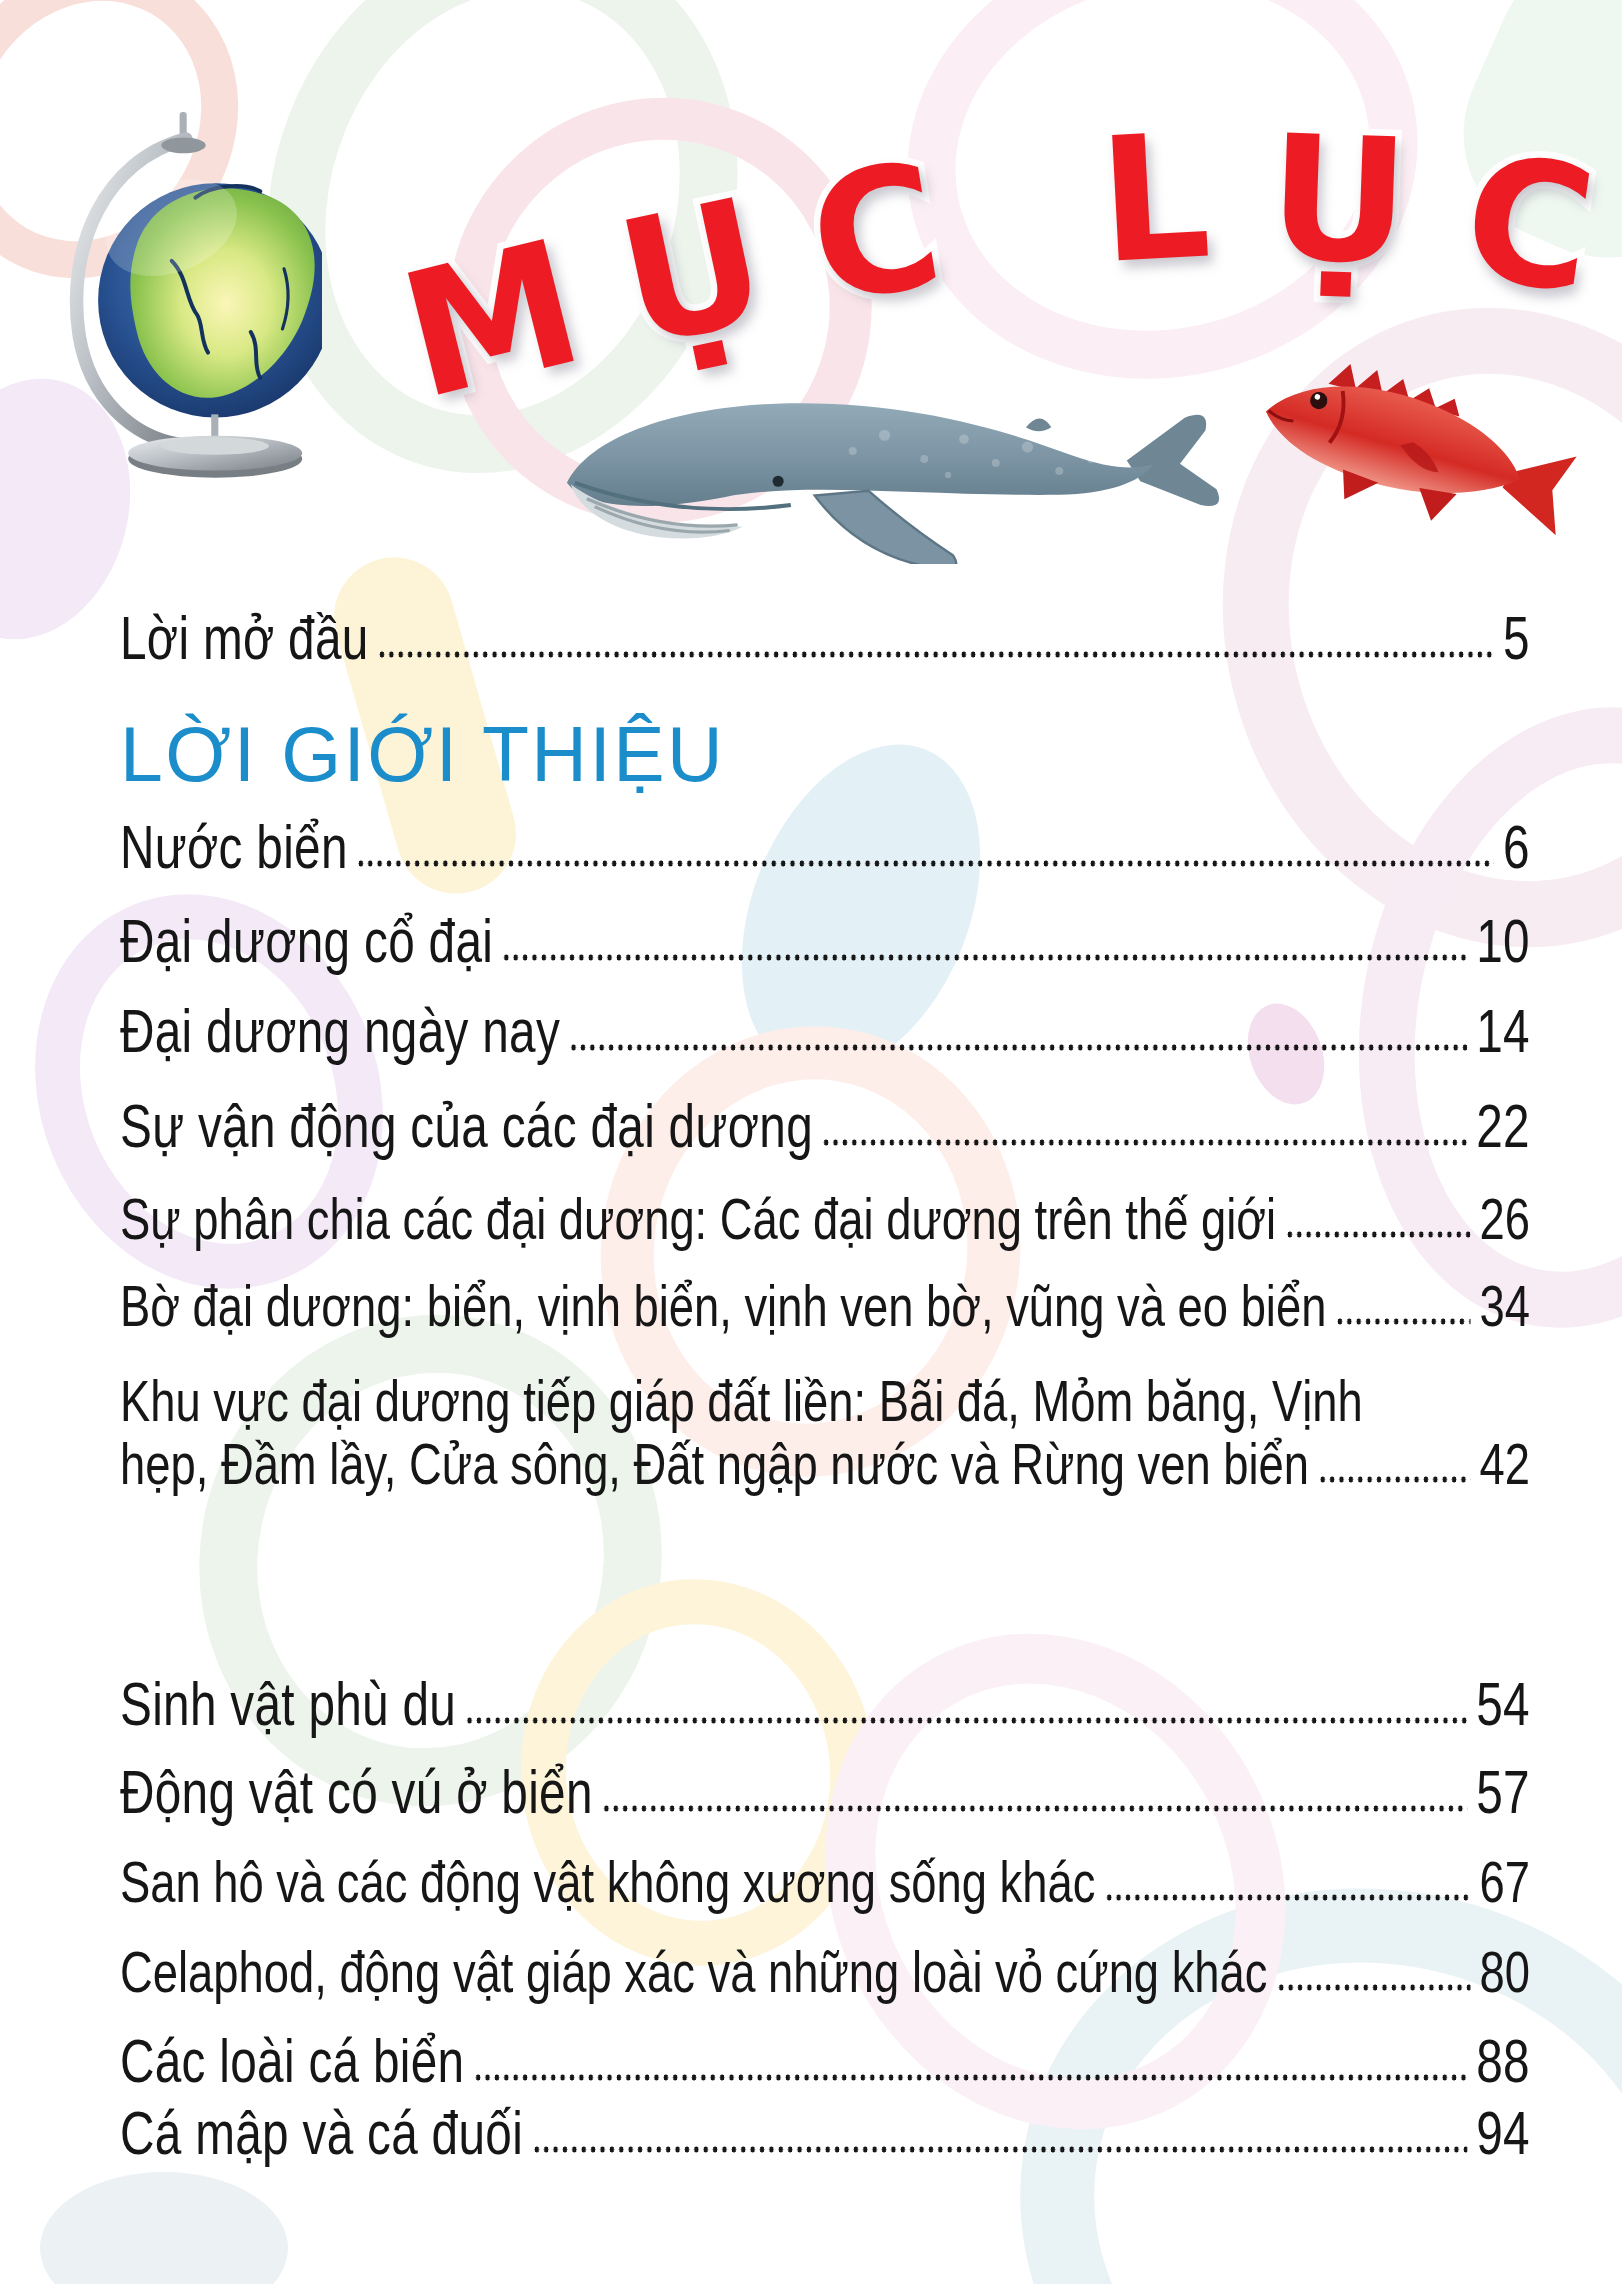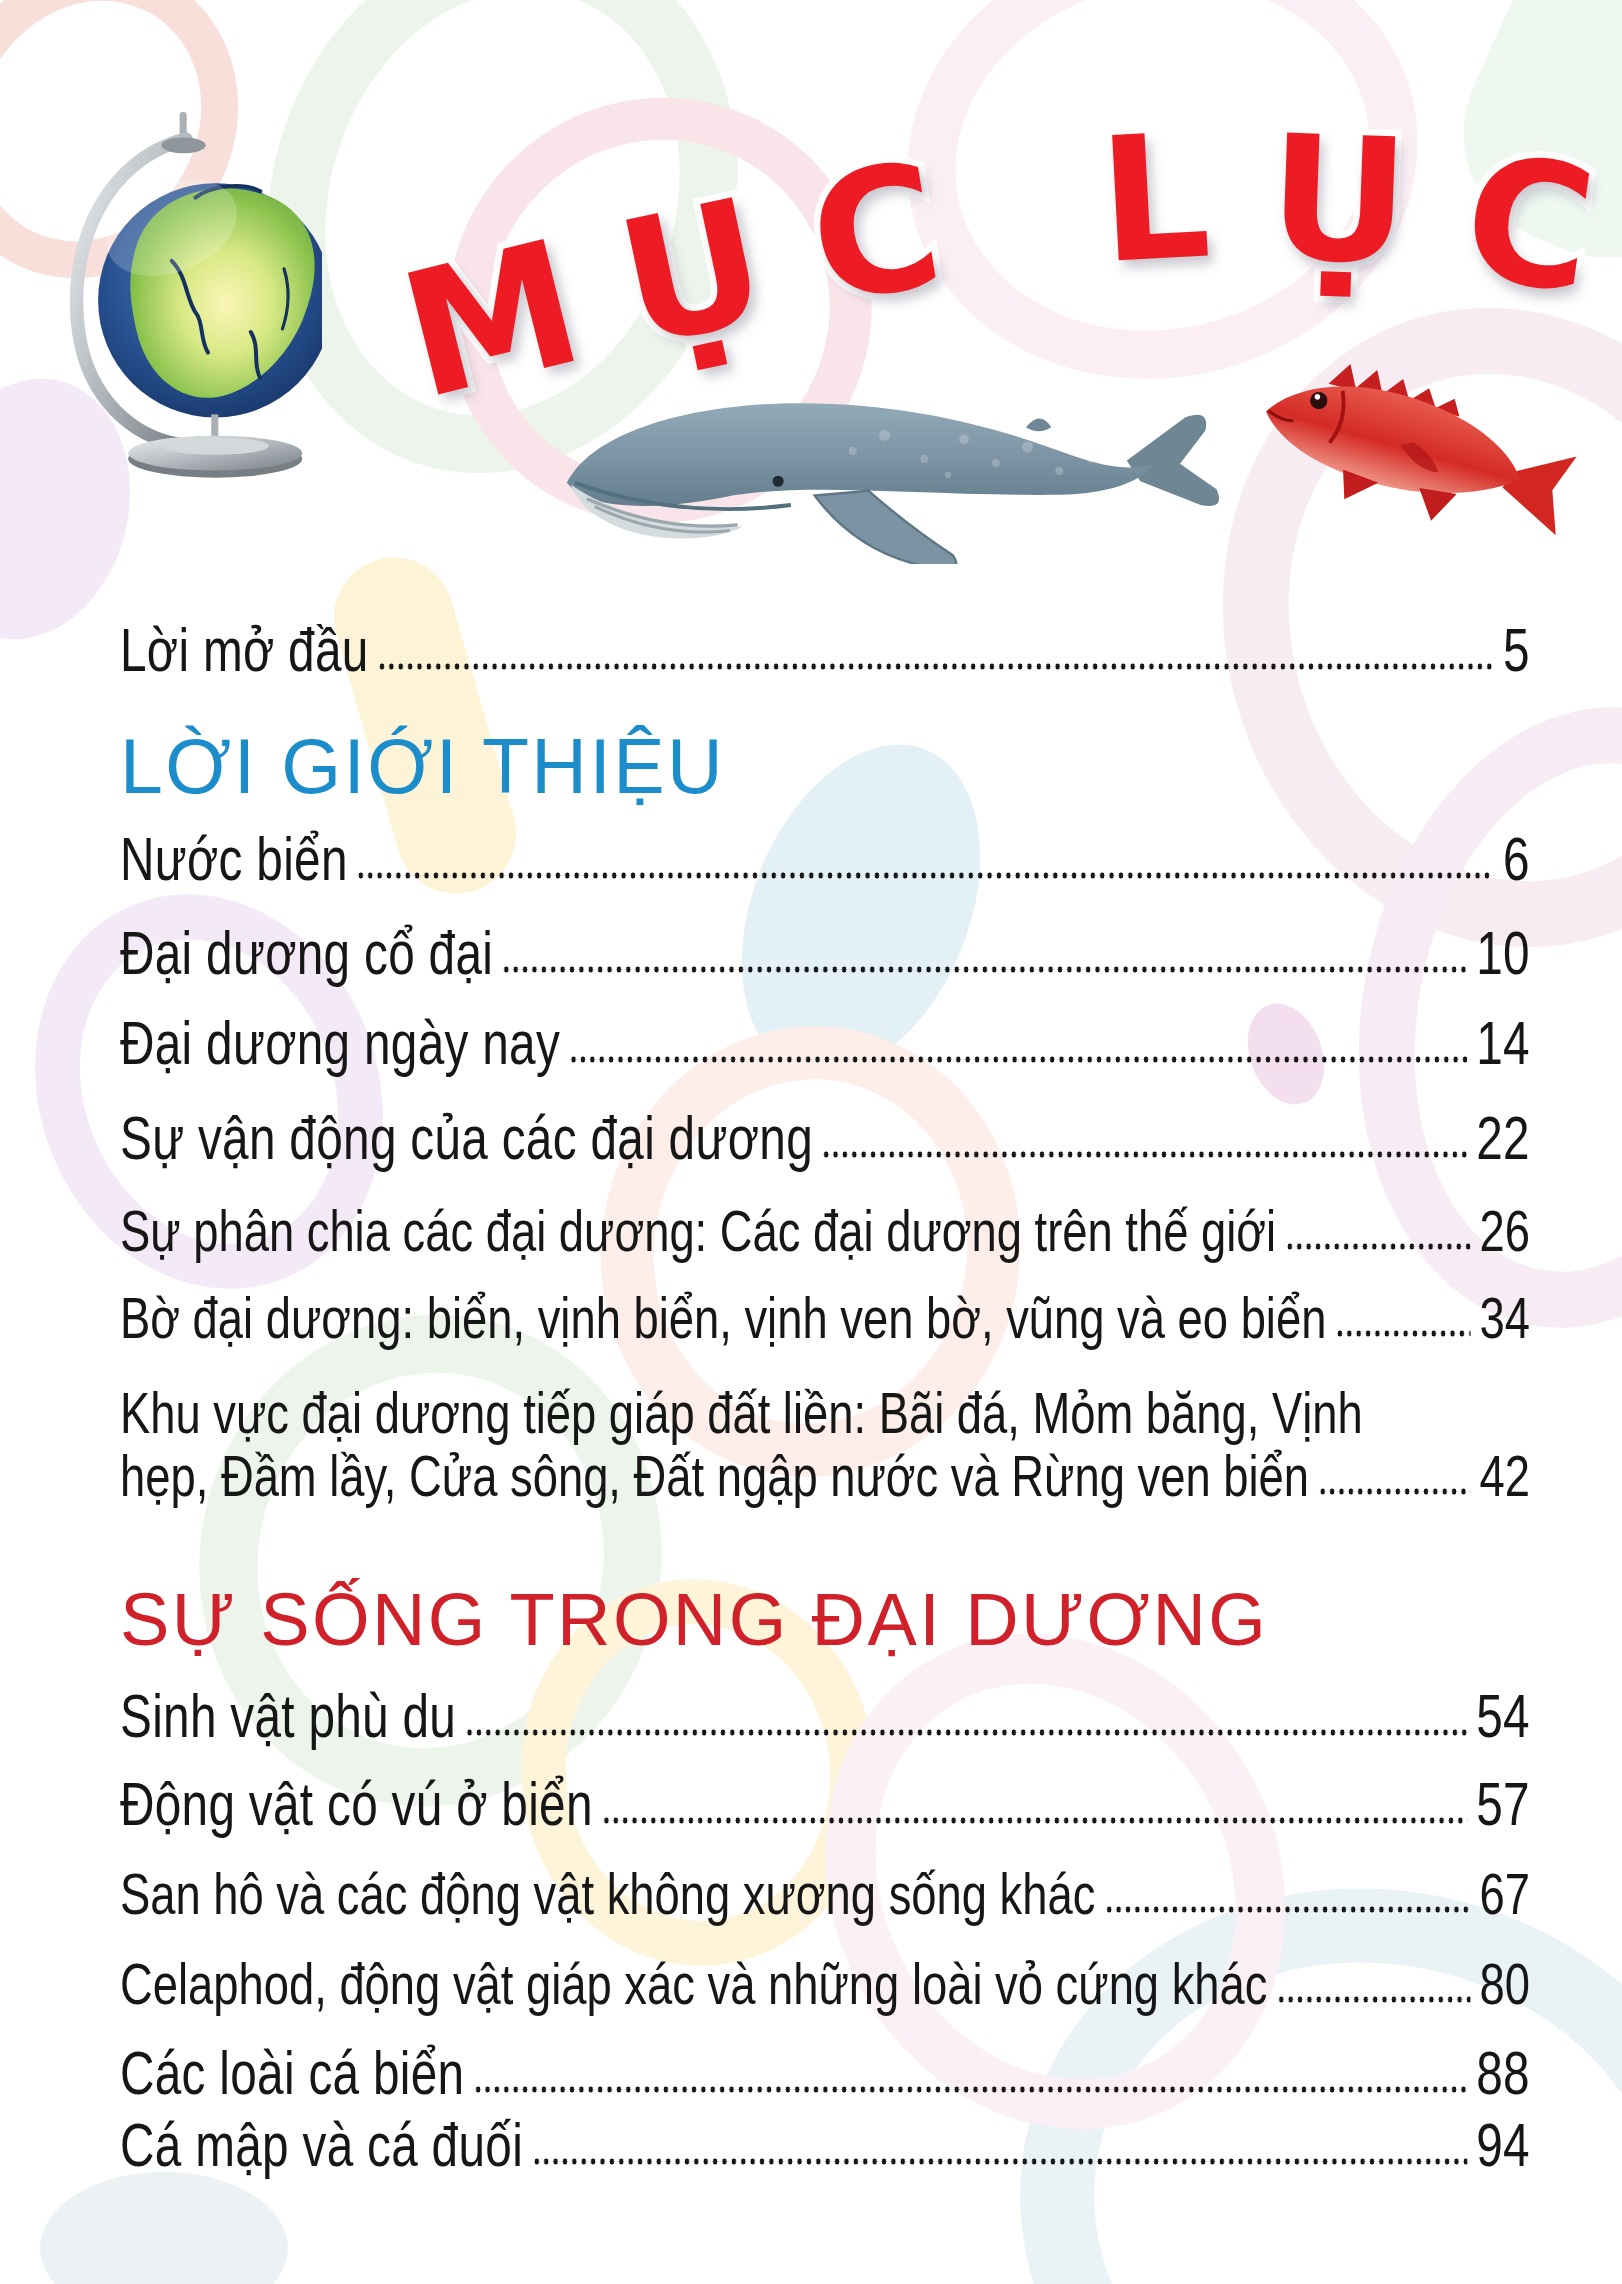--- a/index.html
+++ b/index.html
@@ -53,21 +53,21 @@
   }
   .title .gap{display:inline-block;width:46px;}
   .t0{transform:rotate(-14deg) translateY(120px);}
   .t1{transform:rotate(-12deg) translateY(71px);}
   .t2{transform:rotate(-9deg)  translateY(30px);}
   .t3{transform:rotate(-3deg)  translateY(-4.8px);}
   .t4{transform:rotate(2deg)   translateY(-3.2px);}
   .t5{transform:rotate(8deg)   translateY(21px);}
 
   
-  .toc{position:absolute;z-index:3;left:120px;top:12px;width:1410px;height:2164px;}
+  .toc{position:absolute;z-index:3;left:120px;top:0;width:1410px;height:2164px;}
   .toc-row{
     position:absolute;left:0;width:1803px;
     display:flex;align-items:baseline;
     font-size:61px;line-height:1.15;letter-spacing:0.4px;
     transform:scaleX(0.782);transform-origin:0 50%;
     white-space:nowrap;
   }
   .toc-row.long{font-size:58px;letter-spacing:0;}
   .toc-row .lab{flex:0 0 auto;}
   .toc-row .pg{flex:0 0 auto;margin-left:4.8px;}
@@ -252,21 +252,20 @@
       <span class="pg">34</span>
     </div>
 
     <div class="toc-line" style="top:1368px">Khu vực đại dương tiếp giáp đất liền: Bãi đá, Mỏm băng, Vịnh</div>
     <div class="toc-row long" style="top:1431px">
       <span class="lab">hẹp, Đầm lầy, Cửa sông, Đất ngập nước và Rừng ven biển</span>
       <span class="leader"></span>
       <span class="pg">42</span>
     </div>
 
-    <div class="heading red" style="top:1567px">SỰ SỐNG TRONG ĐẠI DƯƠNG</div>
 
     <div class="toc-row" style="top:1669px">
       <span class="lab">Sinh vật phù du</span>
       <span class="leader"></span>
       <span class="pg">54</span>
     </div>
 
     <div class="toc-row" style="top:1757px">
       <span class="lab">Động vật có vú ở biển</span>
       <span class="leader"></span>

